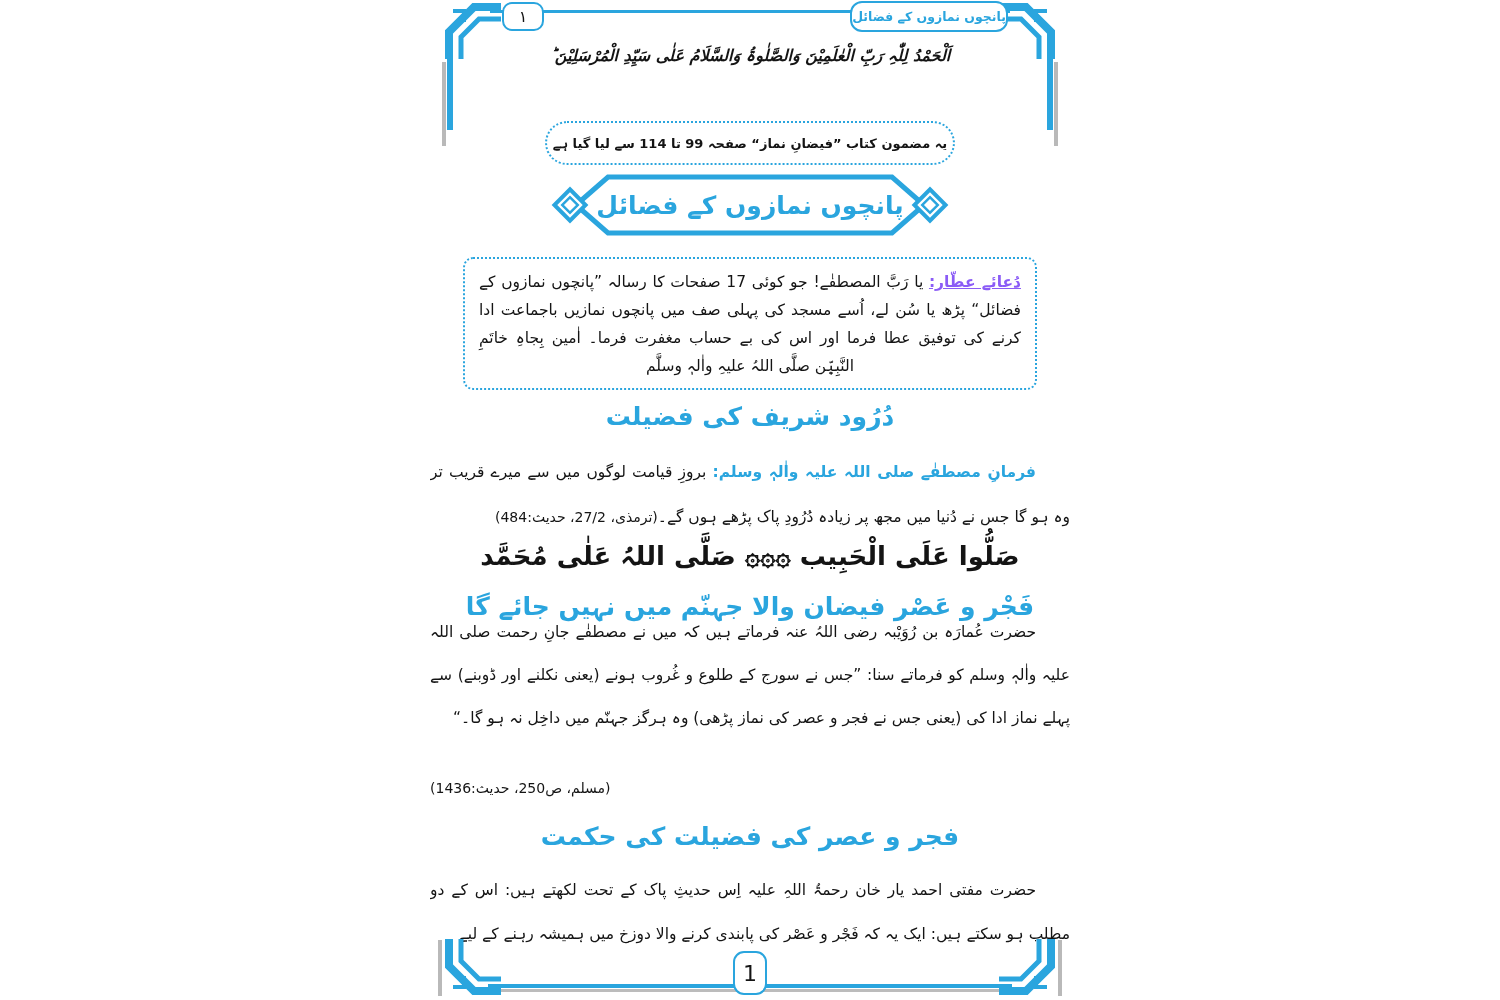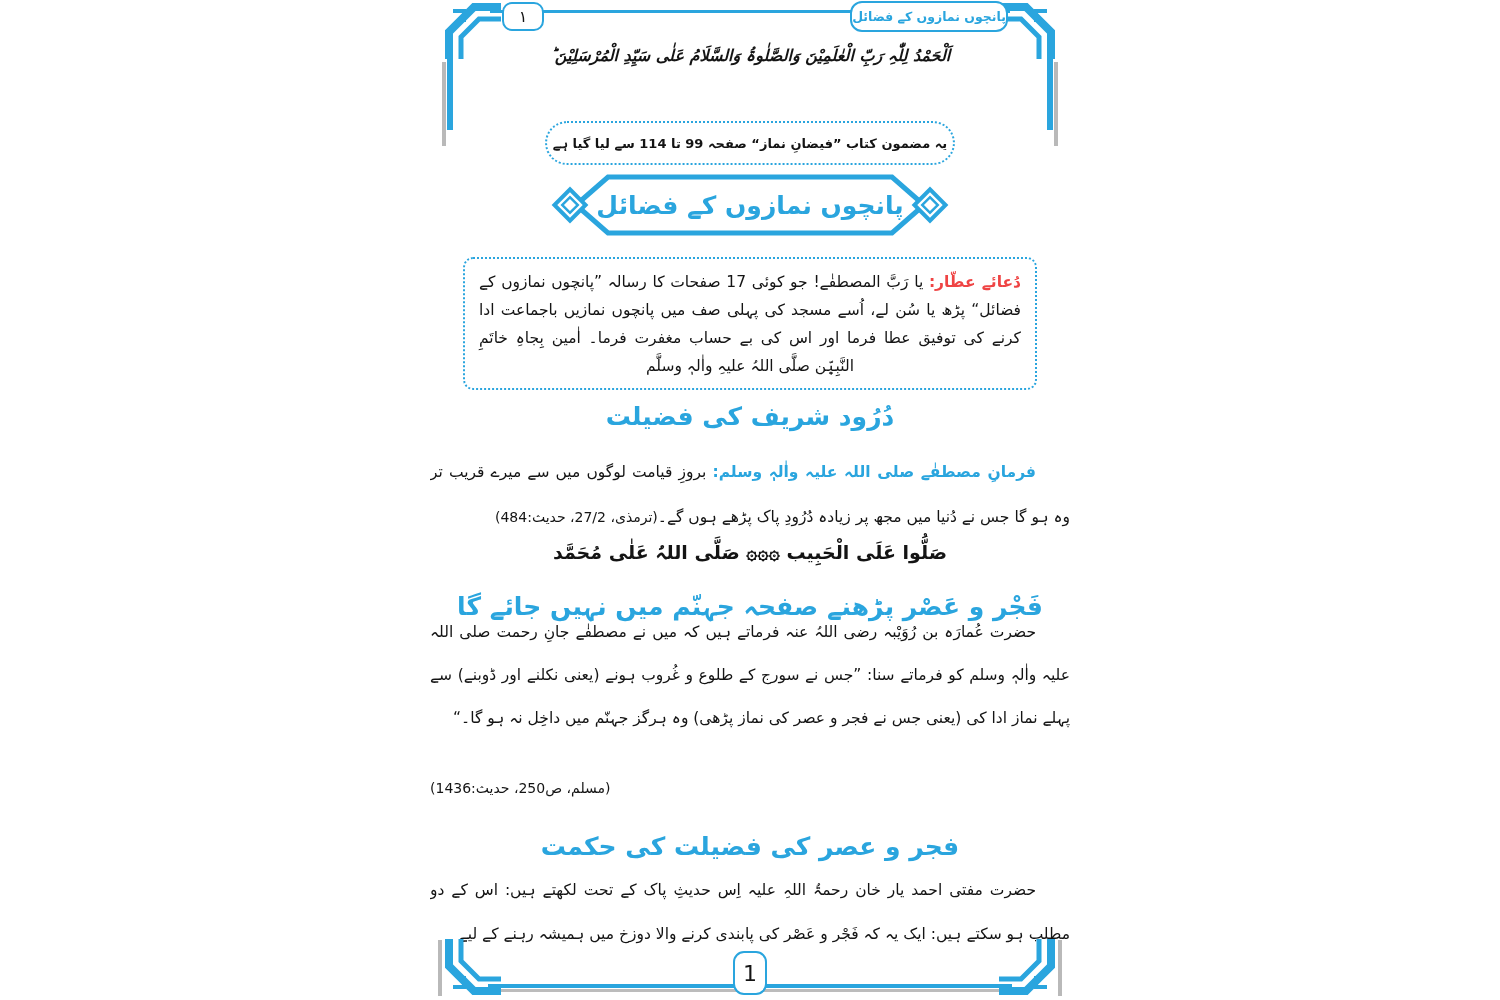--- a/index.html
+++ b/index.html
@@ -47,38 +47,38 @@
   
   .banner{position:absolute;left:120px;top:168px;width:400px;height:74px;}
   .banner svg{position:absolute;left:0;top:0;}
   .banner-text{position:absolute;left:0;top:0;width:100%;height:100%;display:flex;align-items:center;
                justify-content:center;color:#2AA5DE;font-size:25px;font-weight:bold;white-space:nowrap;}
 
   
   .dua-box{position:absolute;left:33px;top:257px;width:574px;height:133px;box-sizing:border-box;
            border:2.5px dotted #2AA5DE;border-radius:10px;padding:9px 14px;background:#fff;
            font-size:15.5px;line-height:28px;text-align:justify;text-align-last:center;overflow:hidden;}
-  .dua-label{color:#ef4444;font-weight:bold;}
+  .dua-label{color:#8b5cf6;font-weight:bold;text-decoration:underline;}
 
   
   .sec{position:absolute;left:0;width:640px;margin:0;display:flex;justify-content:center;
        color:#2AA5DE;font-size:25px;font-weight:bold;white-space:nowrap;}
   .sec.h-durood{top:402px;text-align:center;}
   .sec.h-fajr{top:592px;}
-  .sec.h-hikmat{top:822px;margin-top:10px;}
+  .sec.h-hikmat{top:822px;}
 
   .para{position:absolute;left:0;width:640px;margin:0;text-align:justify;font-size:15.5px;overflow:hidden;}
   .p1{top:450px;line-height:45px;max-height:86px;text-indent:34px;}
   .p2{top:611px;line-height:43px;max-height:131px;text-indent:34px;}
   .p3{top:868px;line-height:44px;max-height:90px;text-indent:34px;}
   .lead{color:#2AA5DE;font-weight:bold;}
   .ref{font-size:14px;}
   .ref-line{position:absolute;left:0;top:780px;width:640px;direction:rtl;text-align:left;font-size:14px;}
 
-  .salawat{position:absolute;left:0;top:541px;width:640px;text-align:center;font-weight:bold;font-size:19px;}
+  .salawat{position:absolute;left:0;top:541px;width:640px;text-align:center;font-weight:bold;font-size:26px;}
 </style>
 </head>
 <body>
 
 <div class="page">
 
   <div class="top-line"></div>
   <div class="bottom-line"></div>
   <div class="bottom-line-shadow"></div>
 
@@ -136,21 +136,21 @@
   <div class="dua-box">
     <span class="dua-label">دُعائے عطّار:</span><span> یا رَبَّ المصطفٰے! جو کوئی 17 صفحات کا رسالہ ”پانچوں نمازوں کے فضائل“ پڑھ یا سُن لے، اُسے مسجد کی پہلی صف میں پانچوں نمازیں باجماعت ادا کرنے کی توفیق عطا فرما اور اس کی بے حساب مغفرت فرما۔ اٰمین بِجاہِ خاتَمِ النَّبِیّٖن صلَّی اللہُ علیہِ واٰلہٖ وسلَّم</span>
   </div>
 
   <h2 class="sec h-durood">دُرُود شریف کی فضیلت</h2>
   <p class="para p1">
     <span class="lead">فرمانِ مصطفٰے صلی اللہ علیہ واٰلہٖ وسلم:</span><span> بروزِ قیامت لوگوں میں سے میرے قریب تر وہ ہو گا جس نے دُنیا میں مجھ پر زیادہ دُرُودِ پاک پڑھے ہوں گے۔</span><span class="ref">(ترمذی، 27/2، حدیث:484)</span>
   </p>
   <div class="salawat">صَلُّوا عَلَی الْحَبِیب ۞۞۞ صَلَّی اللہُ عَلٰی مُحَمَّد</div>
 
-  <h2 class="sec h-fajr">فَجْر و عَصْر پڑھنے صفحہ جہنّم میں نہیں جائے گا</h2>
+  <h2 class="sec h-fajr">فَجْر و عَصْر فیضان والا جہنّم میں نہیں جائے گا</h2>
   <p class="para p2">
     <span>حضرت عُمارَہ بن رُوَیْبہ رضی اللہُ عنہ فرماتے ہیں کہ میں نے مصطفٰے جانِ رحمت صلی اللہ علیہ واٰلہٖ وسلم کو فرماتے سنا: ”جس نے سورج کے طلوع و غُروب ہونے (یعنی نکلنے اور ڈوبنے) سے پہلے نماز ادا کی (یعنی جس نے فجر و عصر کی نماز پڑھی) وہ ہرگز جہنّم میں داخِل نہ ہو گا۔“</span>
   </p>
   <div class="ref-line">(مسلم، ص250، حدیث:1436)</div>
 
   <h2 class="sec h-hikmat">فجر و عصر کی فضیلت کی حکمت</h2>
   <p class="para p3">
     <span>حضرت مفتی احمد یار خان رحمۃُ اللہِ علیہ اِس حدیثِ پاک کے تحت لکھتے ہیں: اس کے دو مطلب ہو سکتے ہیں: ایک یہ کہ فَجْر و عَصْر کی پابندی کرنے والا دوزخ میں ہمیشہ رہنے کے لیے</span>
   </p>
 

